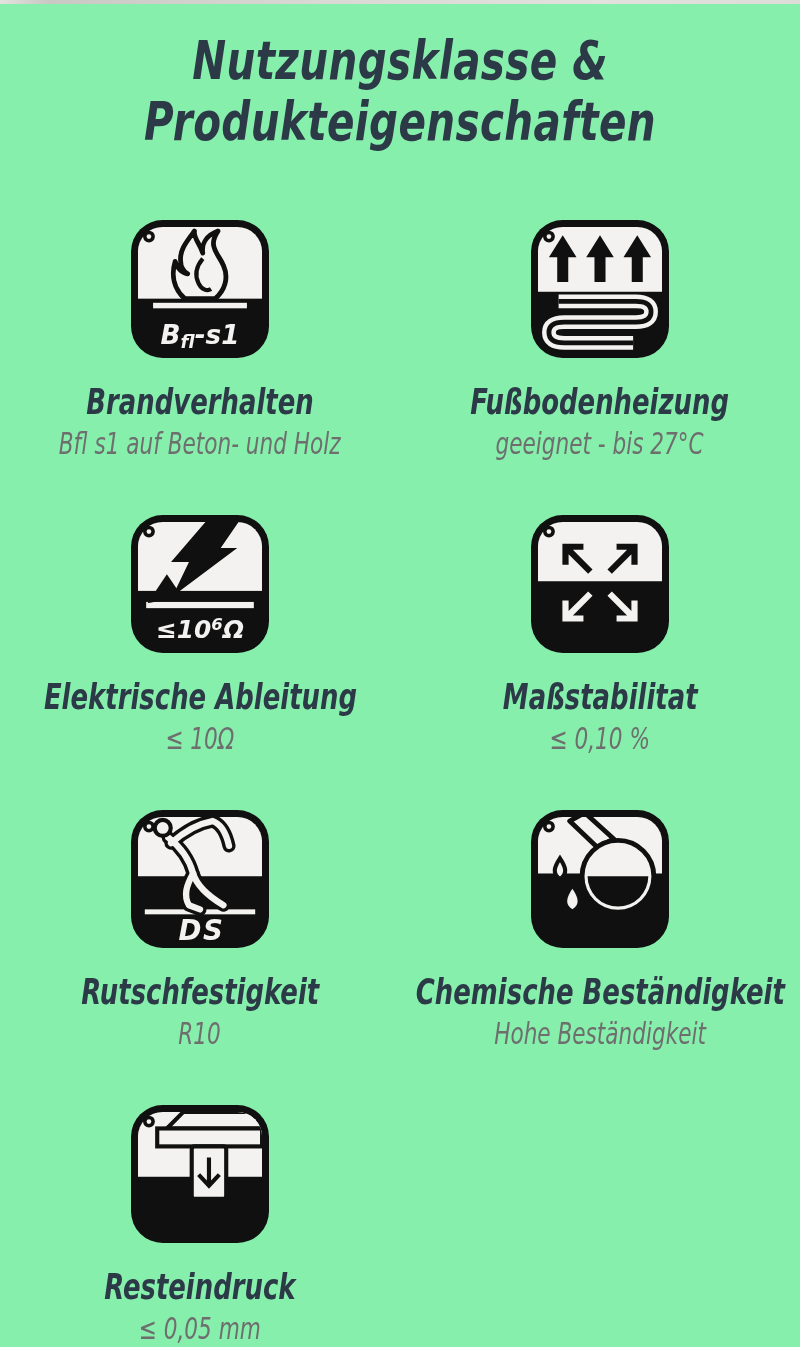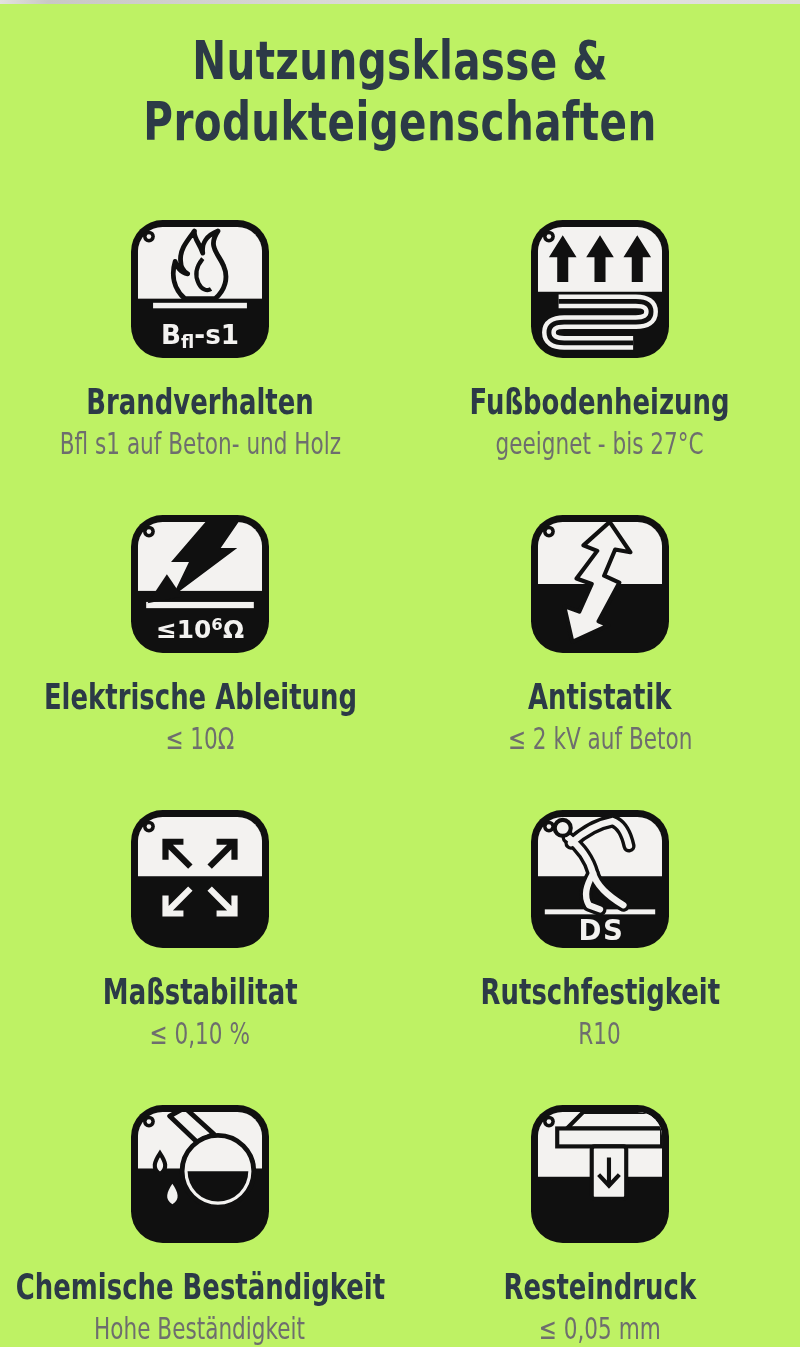--- a/index.html
+++ b/index.html
@@ -1,20 +1,20 @@
 <!DOCTYPE html>
 <html><head>
 <meta charset="utf-8">
 <style>
   html,body{margin:0;padding:0;}
   .page{
     width:800px;height:1347px;
-    background:#bef264;
+    background:#86efac;
     font-family:"DejaVu Sans","Liberation Sans",sans-serif;
-    overflow:hidden;position:relative;
+    overflow:hidden;position:relative;font-style:italic;
   }
   .top-edge{
     height:4px;width:100%;
     background:linear-gradient(90deg,#e3e2df 0%,#c9c8c5 6%,#d9d8d5 40%,#e2e1de 75%,#dddcd9 100%);
   }
   .page-title{
     margin:26px 0 0;text-align:center;
     color:#2c3a47;font-weight:bold;
   }
   .title-line{
@@ -121,40 +121,20 @@
         </g>
         <g transform="translate(13,12)">
           <circle r="4.3" fill="#101010"></circle>
             <circle r="1.7" fill="#f3f2f0"></circle>
         </g>
       </svg>
       <div class="item-title">Elektrische Ableitung</div>
       <div class="item-sub">≤ 10Ω</div>
     </div>
 
-    <div class="cell">
-      <svg class="icon" viewBox="0 0 100 100" width="138" height="138">
-        <defs>
-            <clipPath id="c4">
-              <rect x="5" y="5" width="90" height="90" rx="18"></rect>
-            </clipPath>
-          </defs>
-        <rect width="100" height="100" rx="23" fill="#101010"></rect>
-        <g clip-path="url(#c4)">
-          <rect x="5" y="5" width="90" height="45" fill="#f3f2f0"></rect>
-          <path d="M57,5 L72,27 L61,25 L53,44 L64,49 L49,77 L56,80 L30,92 L24,66 L35,70 L44,50 L33,46 L48,26 L38,22 Z" fill="#f3f2f0" stroke="#101010" stroke-width="3" stroke-linejoin="round"></path>
-        </g>
-        <g transform="translate(13,12)">
-          <circle r="4.3" fill="#101010"></circle>
-            <circle r="1.7" fill="#f3f2f0"></circle>
-        </g>
-      </svg>
-      <div class="item-title">Antistatik</div>
-      <div class="item-sub">≤ 2 kV auf Beton</div>
-    </div>
 
     <div class="cell">
       <svg class="icon" viewBox="0 0 100 100" width="138" height="138">
         <defs>
             <clipPath id="c5">
               <rect x="5" y="5" width="90" height="90" rx="18"></rect>
             </clipPath>
           </defs>
         <rect width="100" height="100" rx="23" fill="#101010"></rect>
         <g clip-path="url(#c5)">

